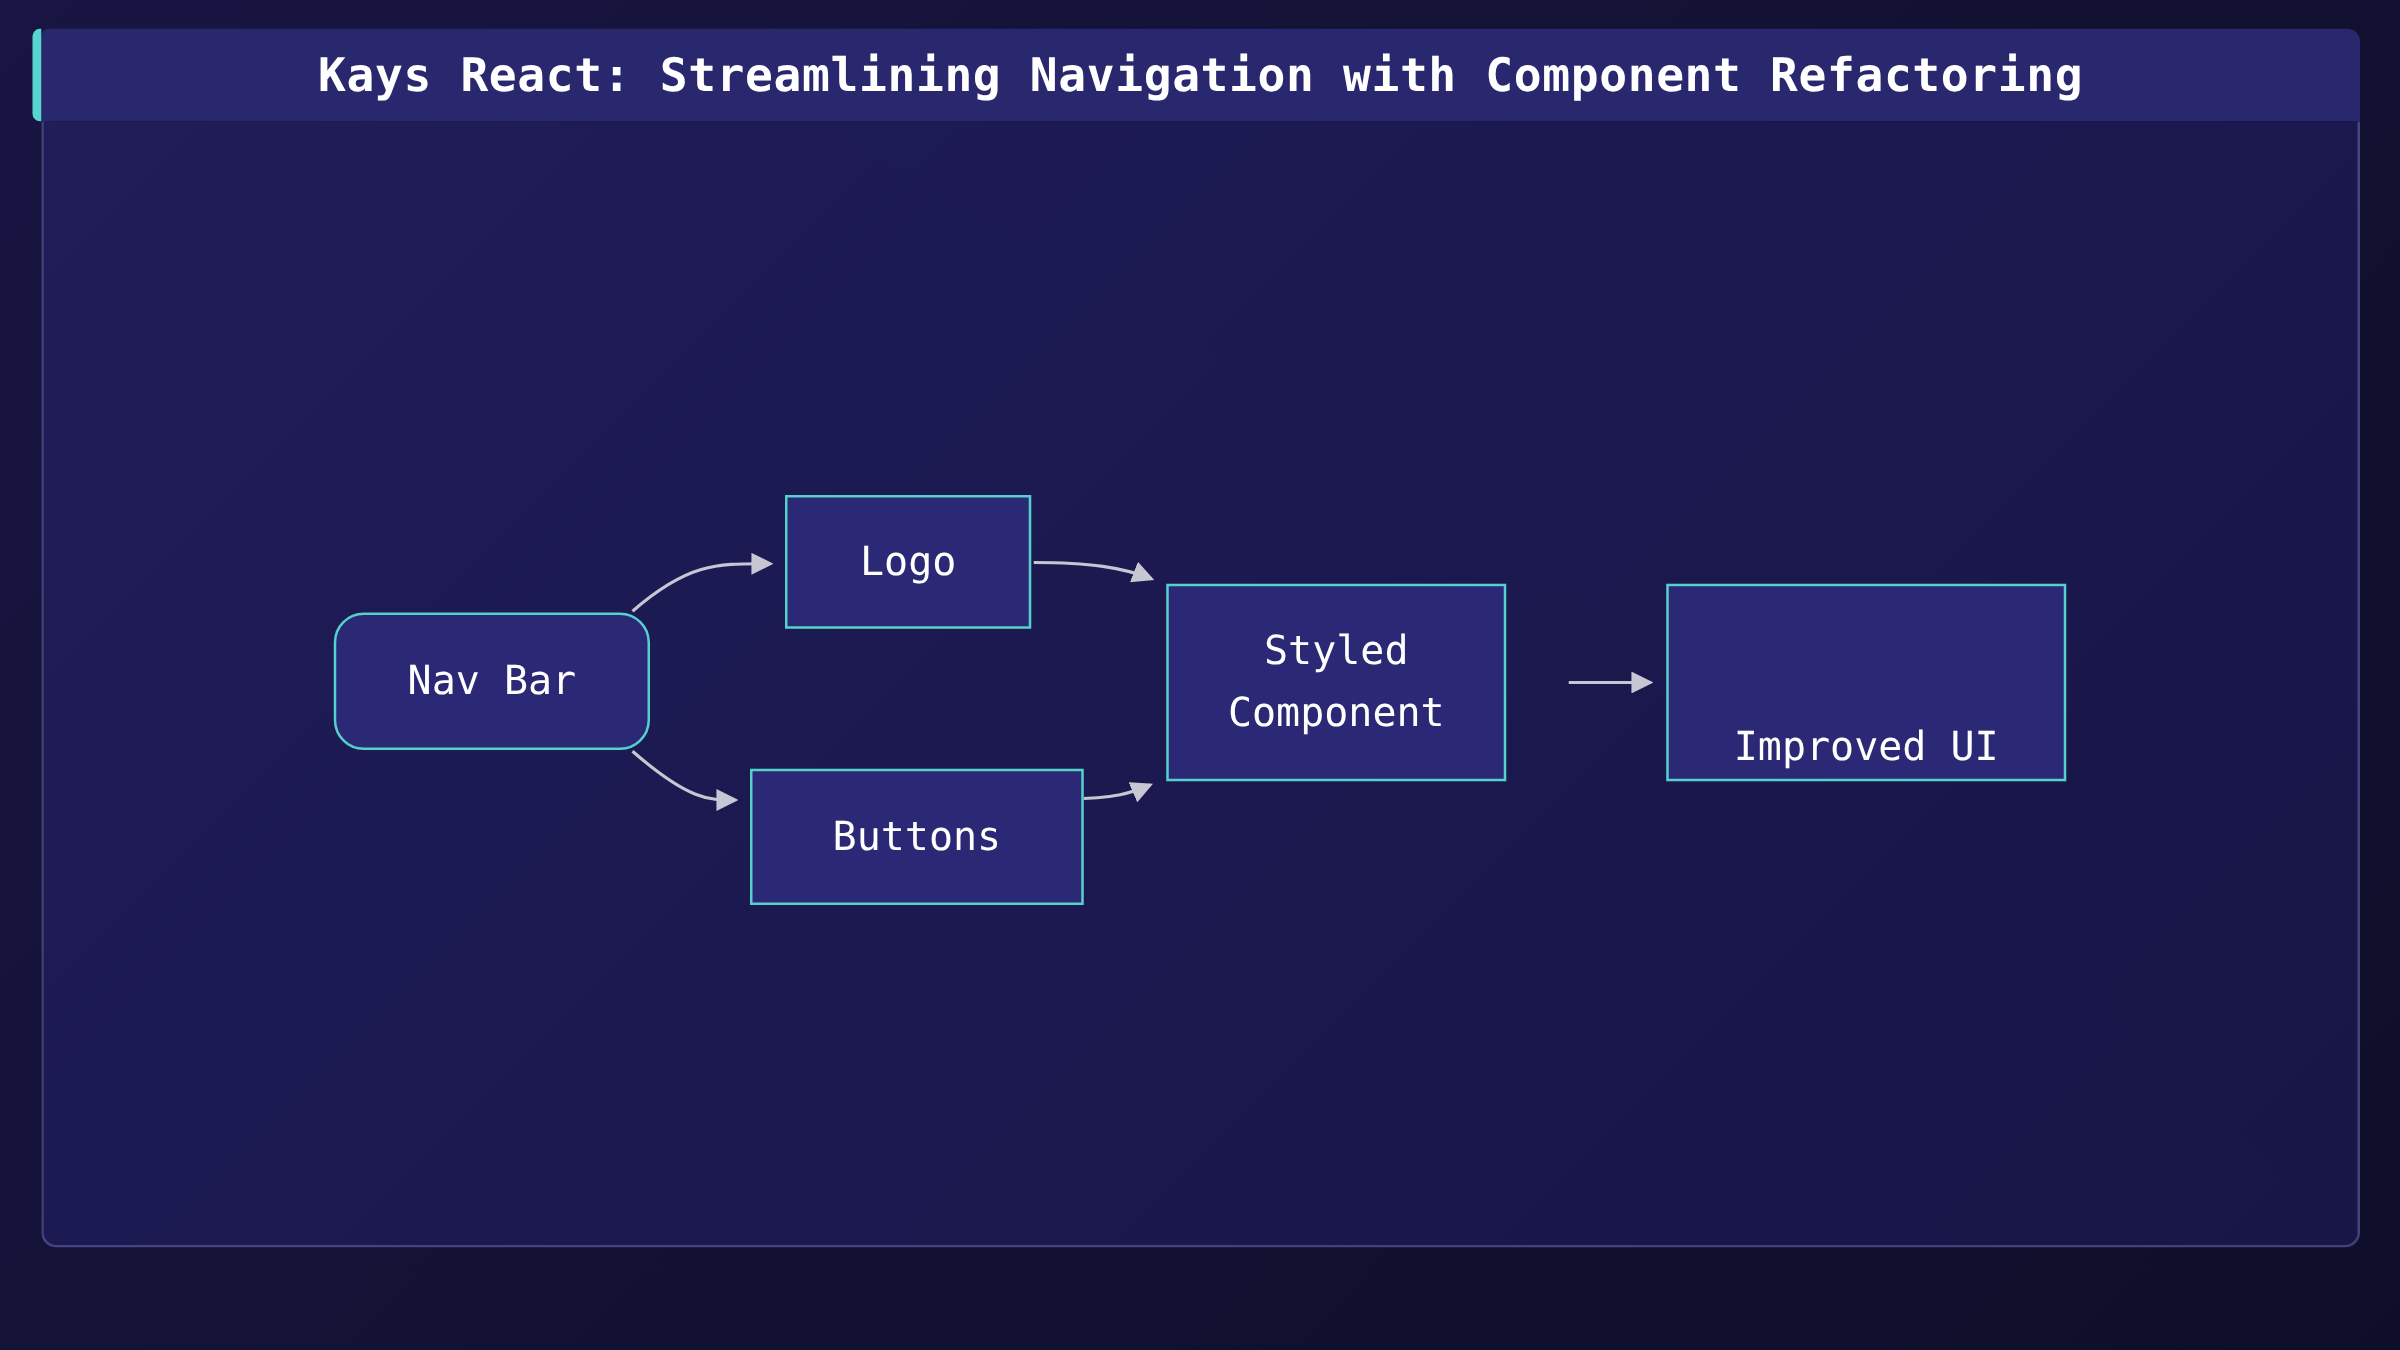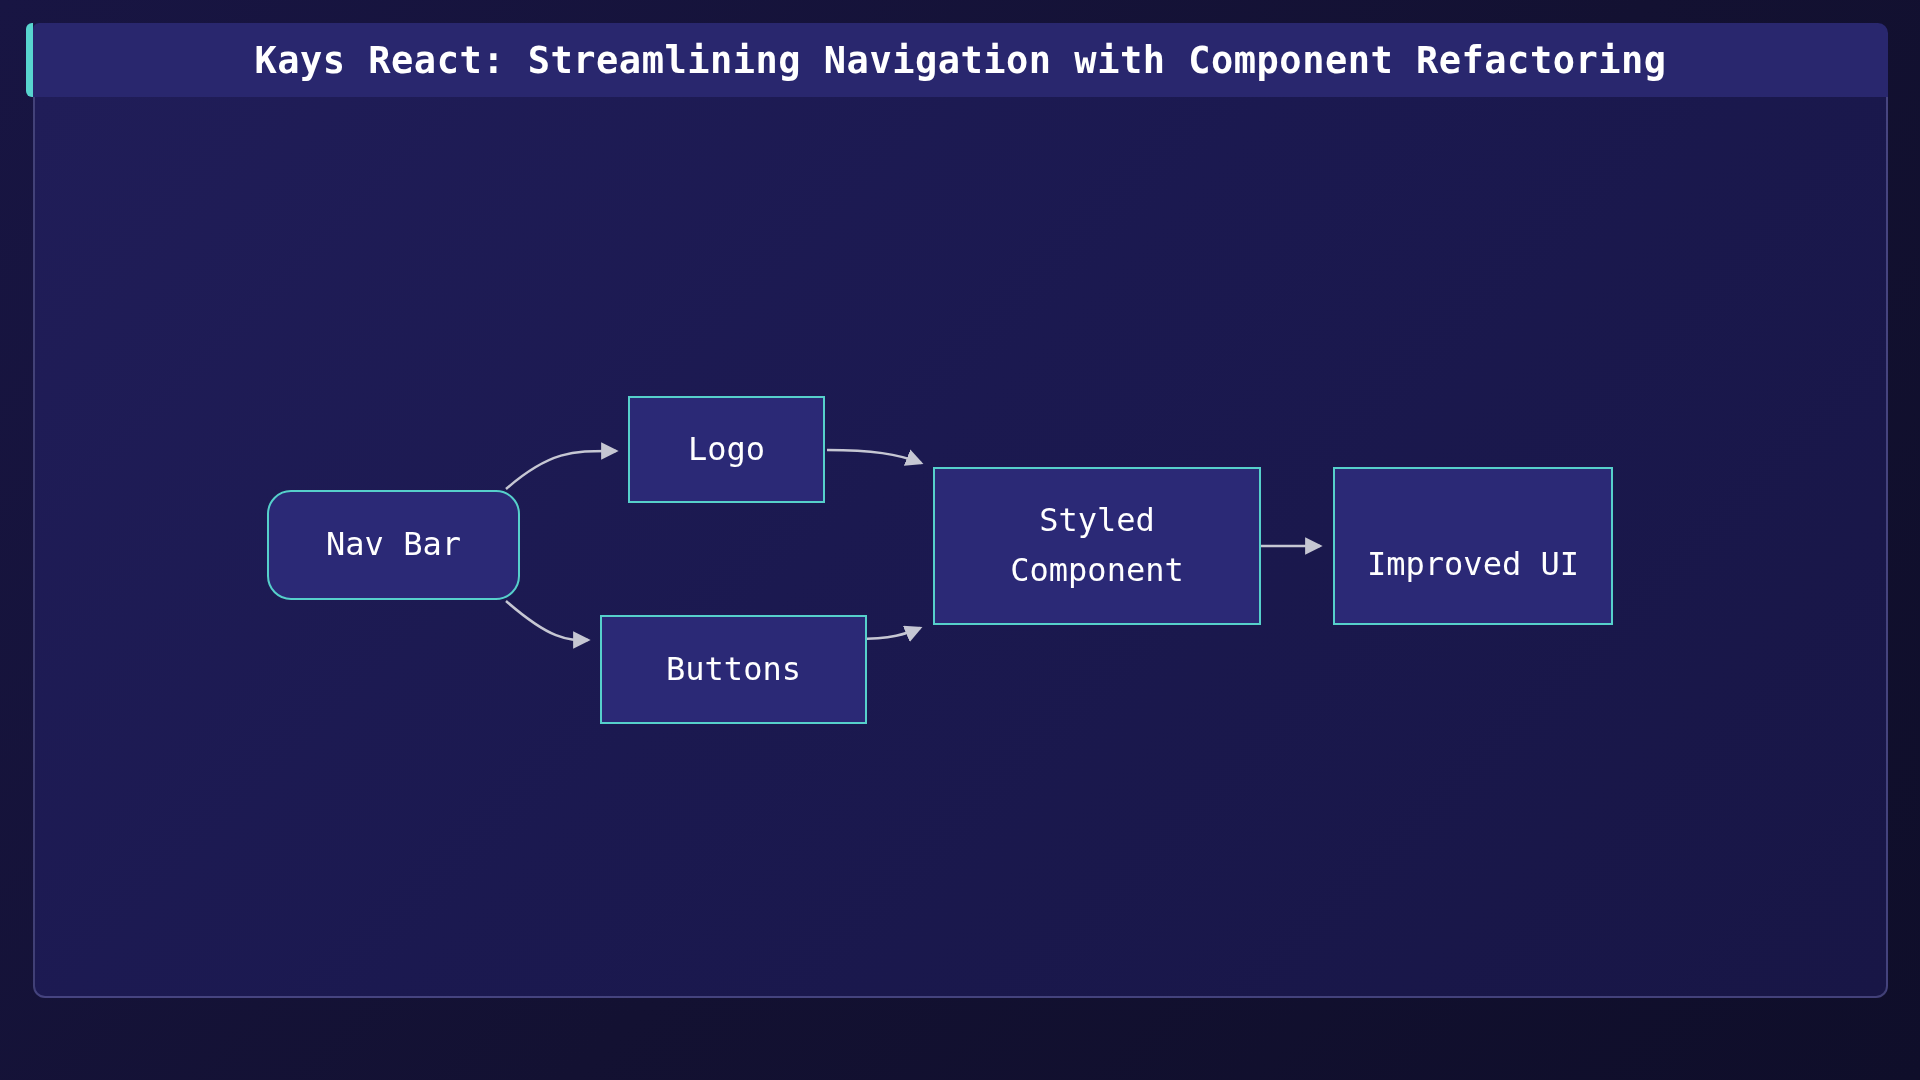--- a/index.html
+++ b/index.html
@@ -62,23 +62,23 @@
     font-size: 32px;
     display: flex;
     align-items: center;
     justify-content: center;
     text-align: center;
     line-height: 1.55;
   }
   .node-nav-bar      { left: 267px;  top: 490px; width: 253px; height: 110px; border-radius: 24px; }
   .node-logo         { left: 628px;  top: 396px; width: 197px; height: 107px; }
   .node-buttons      { left: 600px;  top: 615px; width: 267px; height: 109px; }
-  .node-styled       { left: 933px;  top: 467px; width: 328px; height: 158px; padding: 0 64px; }
-  .node-improved     { left: 1333px; top: 467px; width: 280px; height: 158px;
-                       align-items: center; padding-top: 37px; }
+  .node-styled       { left: 933px;  top: 467px; width: 272px; height: 158px; padding: 0 64px; }
+  .node-improved     { left: 1333px; top: 467px; width: 320px; height: 158px;
+                       align-items: flex-end; padding-top: 37px; }
   
   .edges-svg {
     position: absolute;
     left: 0; top: 0;
     width: 1920px; height: 1080px;
     pointer-events: none;
   }
   .edges-svg path.edge {
     fill: none;
     stroke: #c6c7d3;

